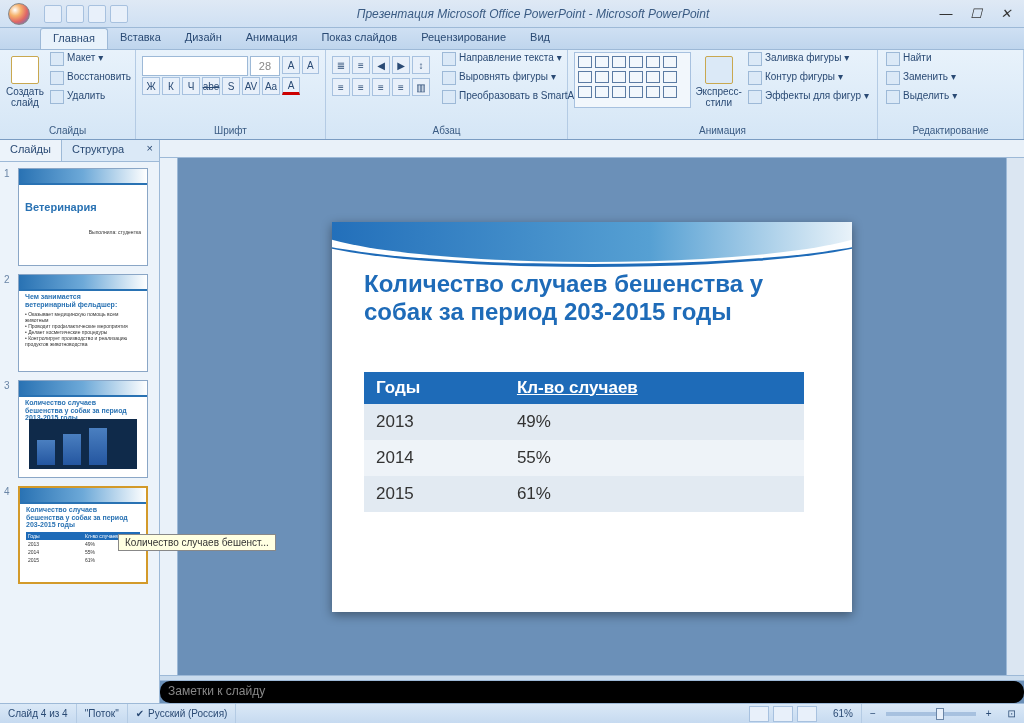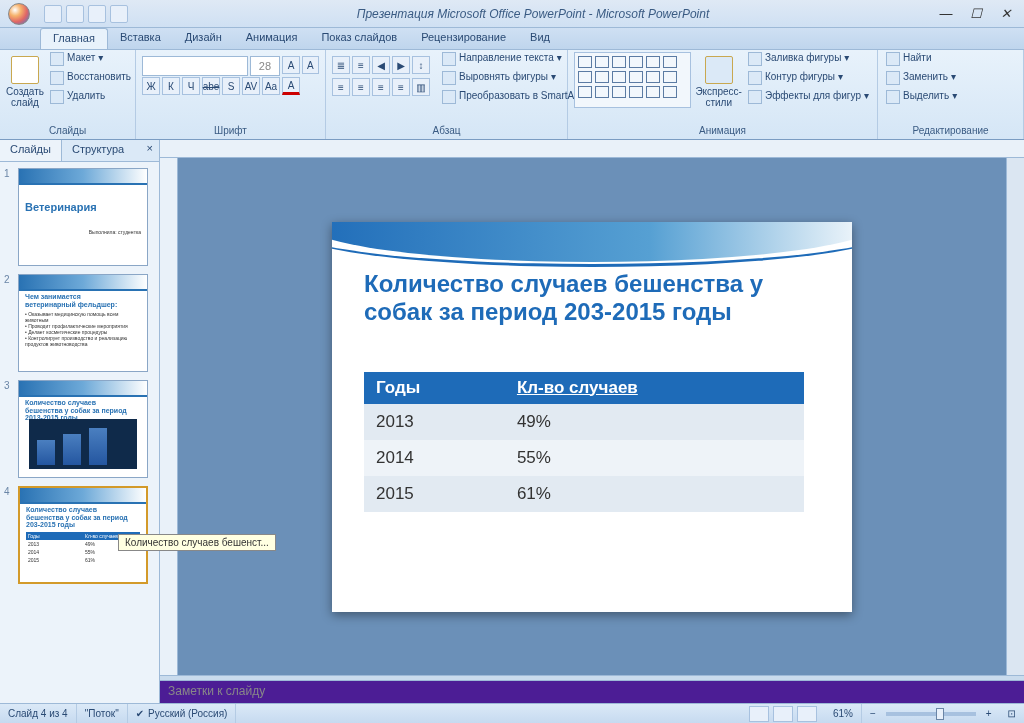--- a/index.html
+++ b/index.html
@@ -72,21 +72,21 @@
 .slide .swoosh::after { content: ""; position: absolute; top: -28px; left: -40px; right: -40px; height: 70px; border-radius: 50%; border-bottom: 3px solid #1e6bb8; }
 .slide-title { position: absolute; top: 48px; left: 32px; right: 32px; font-size: 24px; font-weight: bold; color: #1e6bb8; line-height: 1.2; }
 .slide-table { position: absolute; top: 150px; left: 32px; width: 440px; border-collapse: collapse; font-size: 17px; }
 .slide-table th { background: #1e6bb8; color: #fff; text-align: left; padding: 6px 12px; font-weight: bold; }
 .slide-table th:last-child { text-decoration: underline; }
 .slide-table td { padding: 8px 12px; color: #333; }
 .slide-table tr:nth-child(odd) td { background: #eef3f8; }
 .slide-table tr:nth-child(even) td { background: #e2eaf2; }
 .vscroll { width: 18px; background: #dbe6f2; border-left: 1px solid #9db9d7; }
 .notes-splitter { height: 6px; background: #c9dbed; border-top: 1px solid #9db9d7; border-bottom: 1px solid #9db9d7; }
-.notes { height: 22px; background: #4c1d95; color: #888; padding: 3px 8px; font-size: 12px; }
+.notes { height: 22px; background: #000000; color: #888; padding: 3px 8px; font-size: 12px; border-radius: 10px; }
 
 
 .status { height: 20px; background: linear-gradient(#dbe9f7,#c6daf0); display: flex; align-items: center; font-size: 10px; color: #2a4a74; border-top: 1px solid #9db9d7; }
 .status > div { padding: 0 8px; border-right: 1px solid #b4cbe4; height: 100%; display: flex; align-items: center; gap: 4px; }
 .status .spacer { flex: 1; border: none; }
 .view-btns { display: flex; gap: 0; }
 .vbtn { width: 20px; height: 16px; background: #e8f0fa; border: 1px solid #a7c1df; }
 .zoom-slider { width: 90px; height: 4px; background: #a7c1df; position: relative; margin: 0 6px; }
 .zoom-thumb { position: absolute; width: 8px; height: 12px; background: #e8f0fa; border: 1px solid #6a85a6; top: -4px; left: 50px; }
 </style>

